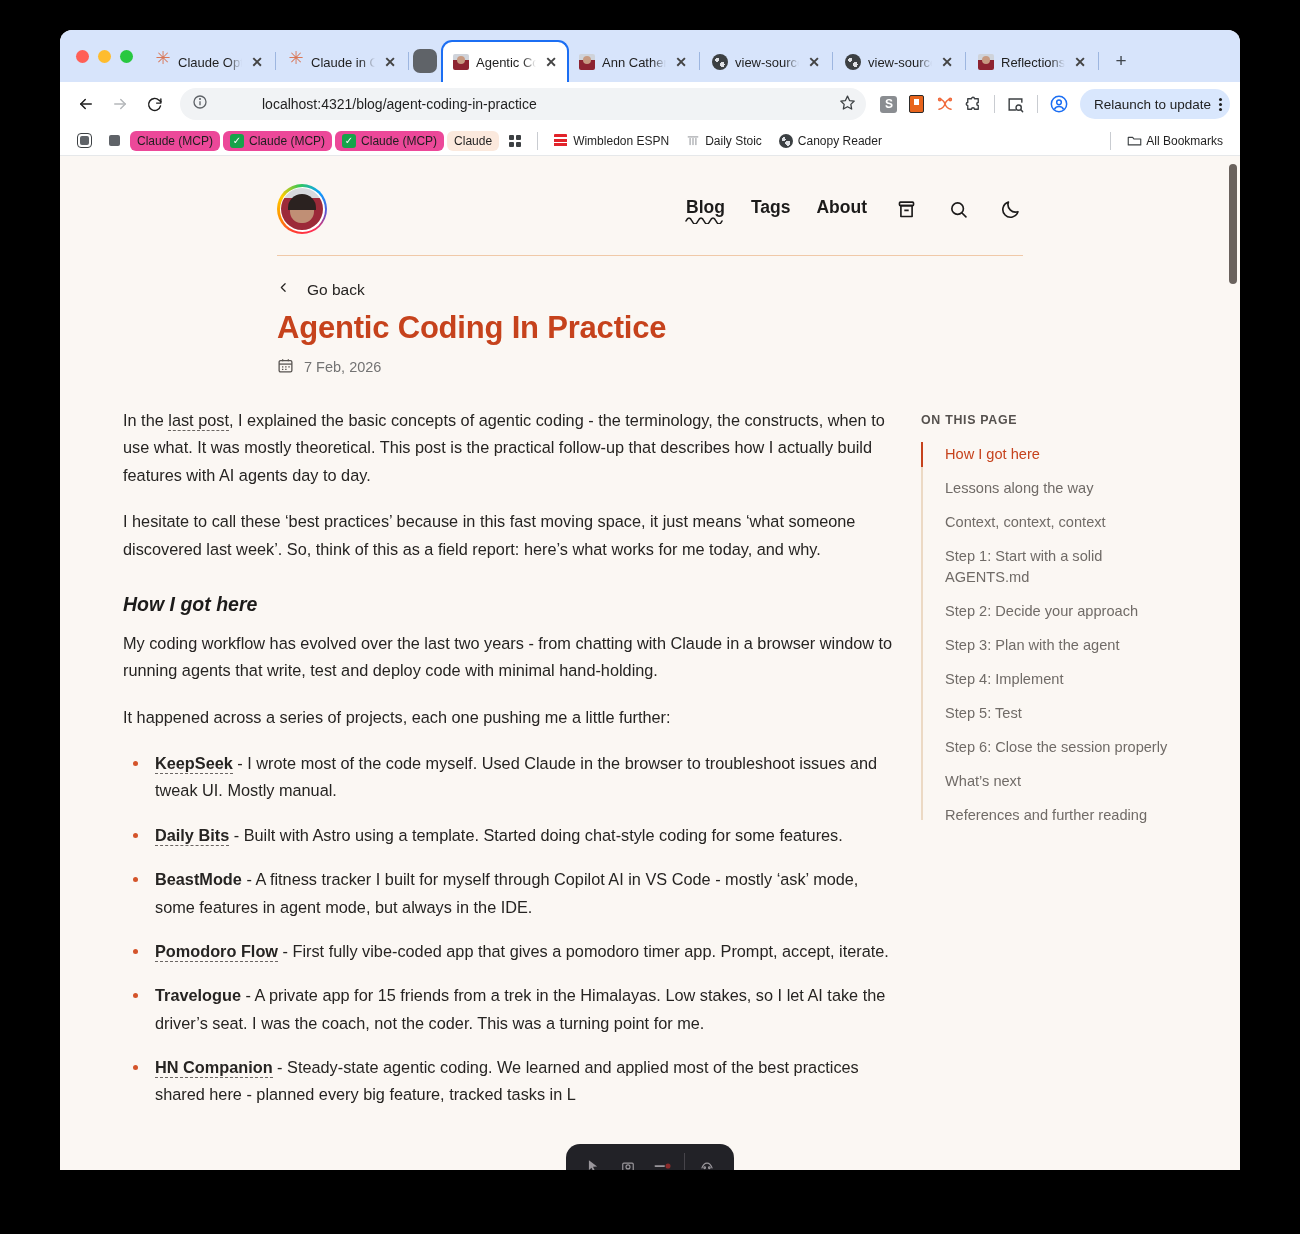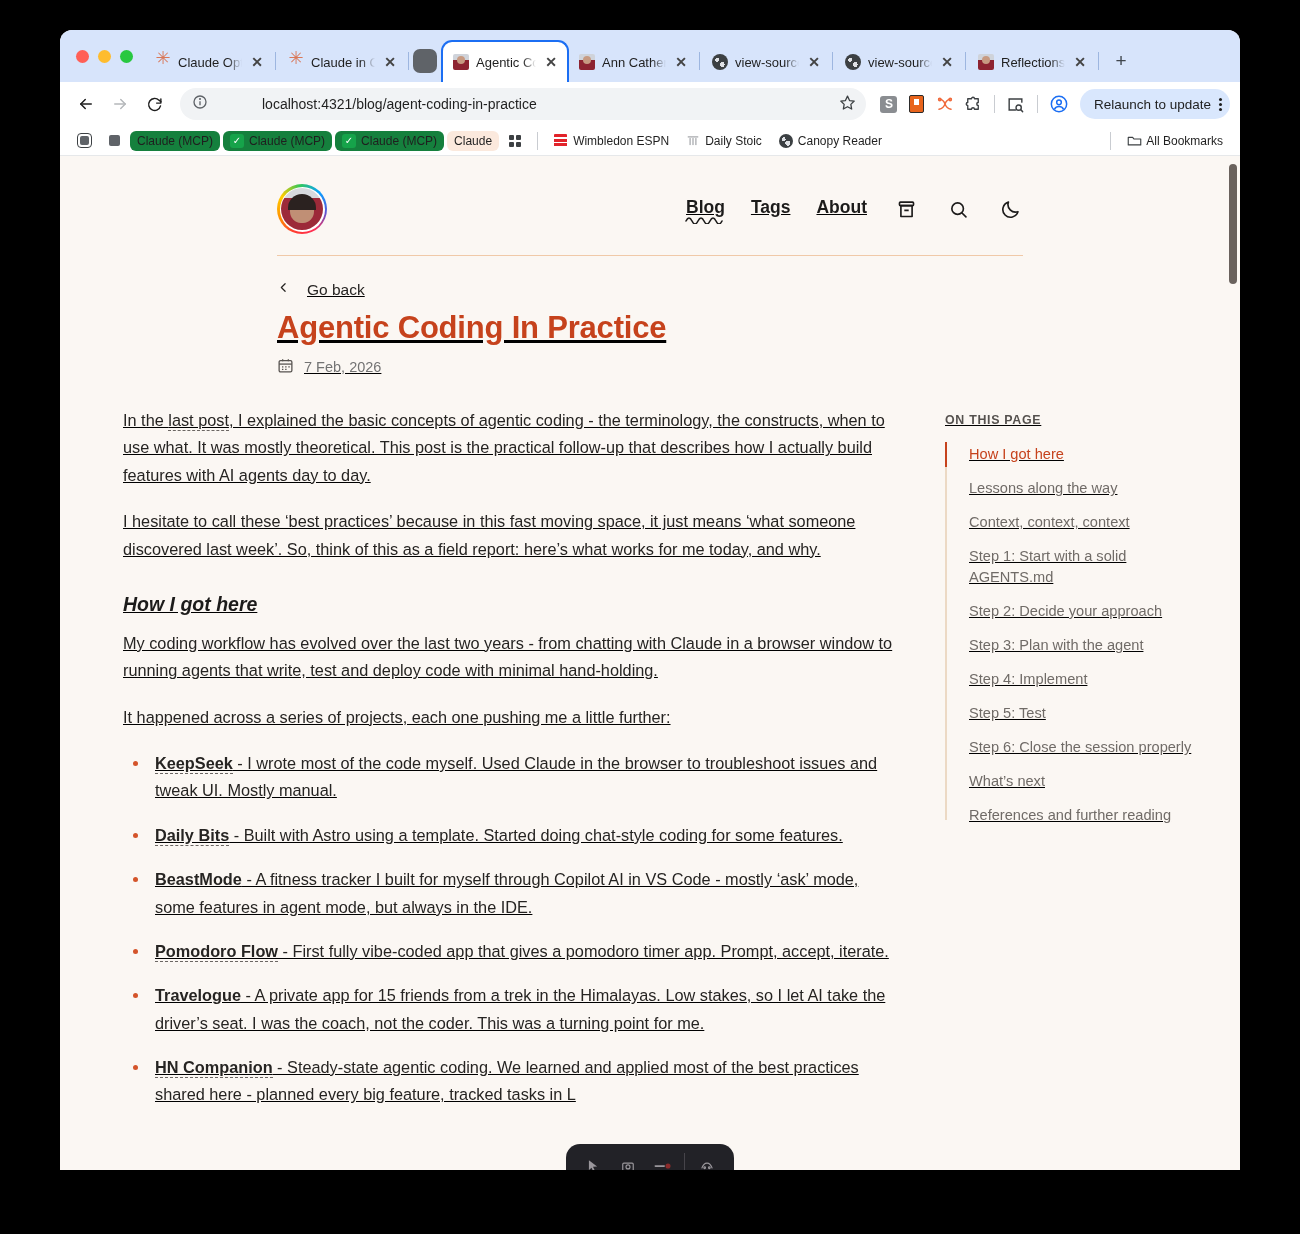--- a/index.html
+++ b/index.html
@@ -128,42 +128,42 @@
   .kebab i { width: 3px; height: 3px; border-radius: 50%; background: #1f1f1f; display: block; }
 
   
   #bookmarks {
     height: 30px; background: #ffffff;
     display: flex; align-items: center; gap: 3px;
     padding: 0 10px; border-bottom: 1px solid #e6e8ea;
     font-size: 12px; color: #1f1f1f;
   }
   .bm { display: flex; align-items: center; gap: 5px; padding: 3px 7px; border-radius: 6px; white-space: nowrap; }
-  .bm.chip-cream { background: #15803d; }
+  .bm.chip-cream { background: #ec4899; }
   .bm.chip-peach { background: #fbe9dd; }
   .bm-ico { width: 14px; height: 14px; flex: 0 0 14px; display: block; }
   .sq-outline { width: 15px; height: 15px; border: 1.5px solid #3c4043; border-radius: 4px; position: relative; }
   .sq-outline::after { content:""; position:absolute; inset:2px; background:#5f6368; border-radius:2px; }
   .sq-solid { width: 11px; height: 11px; background: #5f6368; border-radius: 2px; }
   .check-green {
     width: 14px; height: 14px; background: #16a34a; border-radius: 3px;
     color: #fff; font-size: 10px; line-height: 14px; text-align: center; flex: 0 0 14px;
   }
   .grid4 { display: grid; grid-template-columns: 5px 5px; grid-template-rows: 5px 5px; gap: 2px; }
   .grid4 i { background: #3c4043; border-radius: 1px; display: block; }
   .bm-spacer { flex: 1; }
 
   
   #viewport {
     position: relative;
     height: 1014px;
     background: #fbf7f3;
     overflow: hidden;
   }
-  #page { position: relative; width: 100%; padding: 0 0 0 0; text-decoration: underline; }
+  #page { position: relative; width: 100%; padding: 0 0 0 0; }
 
   
   #siteheader {
     width: 746px; margin: 0 auto;
     padding: 28px 0 0 0;
     display: flex; align-items: center;
   }
   #avatar {
     width: 50px; height: 50px; border-radius: 50%;
     padding: 2.5px;
@@ -228,21 +228,21 @@
   #prose li {
     position: relative; font-size: 16.3px; line-height: 1.68; color: #262422;
     padding-left: 32px; margin-bottom: 17px;
   }
   #prose li::before {
     content: ""; position: absolute; left: 10px; top: 11px;
     width: 5px; height: 5px; border-radius: 50%; background: #d4542a;
   }
 
   
-  #toc { width: 264px; flex: 0 0 264px; padding-top: 6px; margin-left: 24px; }
+  #toc { width: 264px; flex: 0 0 264px; padding-top: 6px; }
   #toc-title { font-size: 12.4px; font-weight: 700; letter-spacing: 0.7px; color: #55514e; }
   #toc-list { margin-top: 17px; position: relative; }
   #toc-rail { position: absolute; left: 0; top: 0; bottom: 6px; width: 2px; background: #ecd9c4; }
   .toc-item {
     position: relative; padding: 0 0 0 24px; margin-bottom: 14px;
     font-size: 14.6px; line-height: 1.38; color: #706b67;
   }
   .toc-item.active { color: #c6421c; font-weight: 400; }
   .toc-item.active::before {
     content: ""; position: absolute; left: 0; top: -2px; bottom: -3px;

